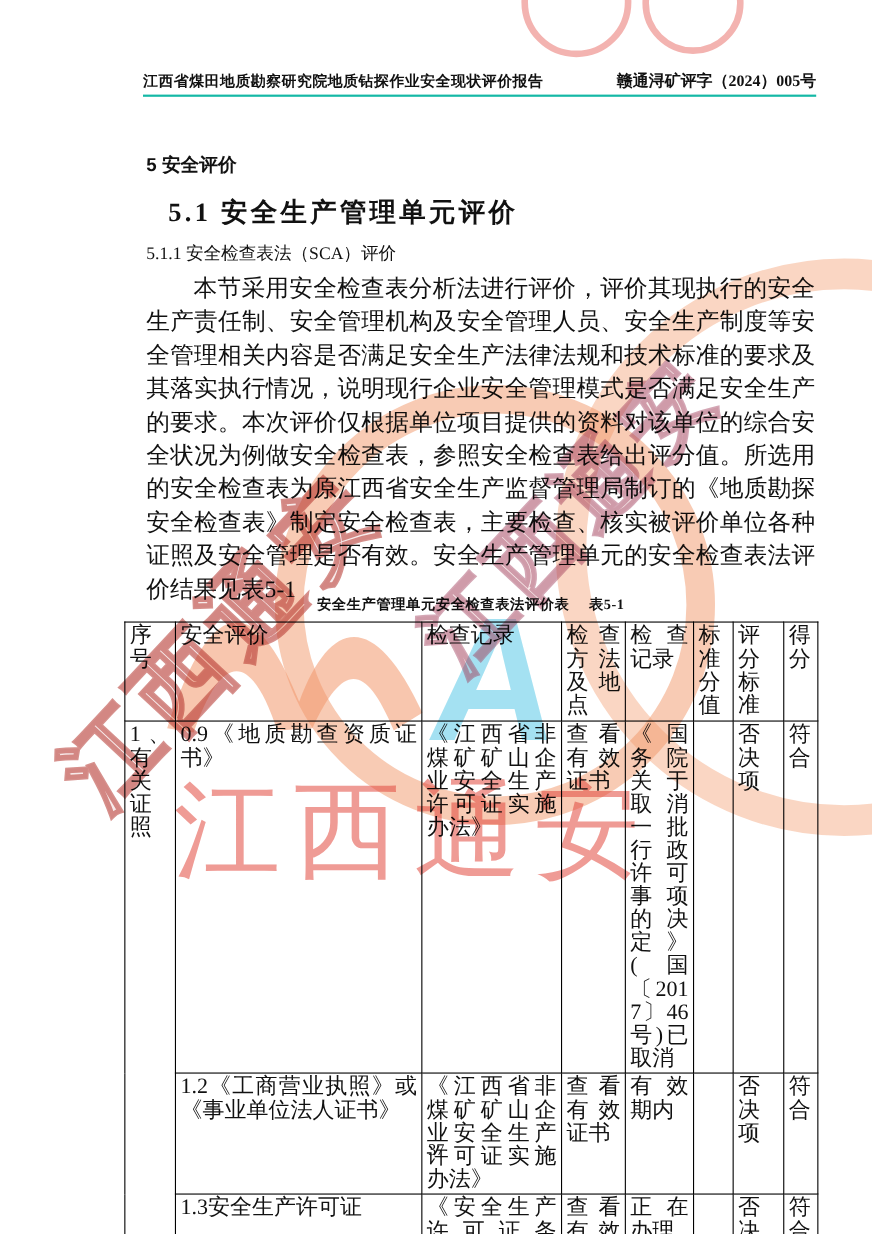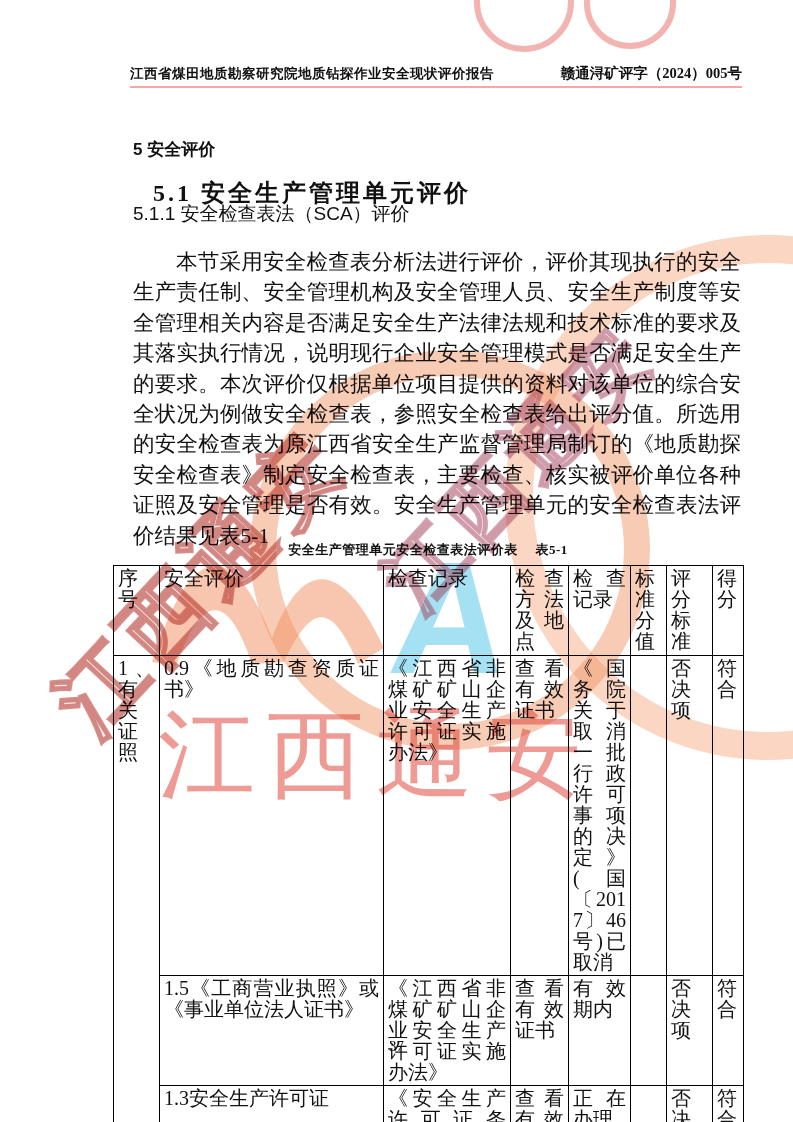--- a/index.html
+++ b/index.html
@@ -4,31 +4,31 @@
 <style>
   html,body{margin:0;padding:0;background:#888;}
   .page{
     position:relative;width:793px;height:1122px;margin:0 auto;
     background:#ffffff;overflow:hidden;
     font-family:"Liberation Serif","DejaVu Serif",serif;color:#111;
   }
   
   .runhead{
     position:absolute;left:130px;top:60px;width:612px;height:28px;
-    border-bottom:2px solid #fca5a5;display:flex;justify-content:space-between;align-items:flex-end;
+    border-bottom:2px solid #14b8a6;display:flex;justify-content:space-between;align-items:flex-end;
     padding-bottom:3px;box-sizing:border-box;
   }
   .runhead .left{font-size:13.5px;font-weight:bold;letter-spacing:.5px;}
   .runhead .right{font-size:14.5px;font-weight:bold;padding-left:16px;}
   
   .h1{position:absolute;left:133px;top:138px;font-family:"Liberation Sans","DejaVu Sans",sans-serif;
       font-size:17px;font-weight:bold;}
   .h2{position:absolute;left:133px;top:177px;font-size:24px;font-weight:bold;letter-spacing:3px;margin-left:20px;}
-  .h3{position:absolute;left:133px;top:201px;font-family:Liberation Sans, sans-serif;
-      font-size:19px;font-weight:500;}
+  .h3{position:absolute;left:133px;top:220px;font-family:Liberation Serif, serif;
+      font-size:16px;font-weight:500;}
   
   .para{
     position:absolute;left:133px;top:247px;width:608px;
     font-size:21.5px;line-height:30.4px;text-align:justify;text-indent:2em;
   }
   
   .tbl-title{
     position:absolute;left:113px;top:541px;width:630px;text-align:center;
     font-size:13px;font-weight:bold;letter-spacing:.5px;
   }
@@ -138,21 +138,21 @@
         <td rowspan="3">1、有关证照</td>
         <td>0.9《地质勘查资质证书》</td>
         <td>《江西省非煤矿矿山企业安全生产许可证实施办法》</td>
         <td>查看有效证书</td>
         <td>《国务院关于取消一批行政许可事项的决定》(国〔2017〕46号)已取消</td>
         <td></td>
         <td>否决项</td>
         <td>符合</td>
       </tr>
       <tr class="r2">
-        <td>1.5《工商营业执照》或《事业单位法人证书》</td>
+        <td>1.2《工商营业执照》或《事业单位法人证书》</td>
         <td>《江西省非煤矿矿山企业安全生产许可证实施办法》</td>
         <td>查看有效证书</td>
         <td>有效期内</td>
         <td></td>
         <td>否决项</td>
         <td>符合</td>
       </tr>
       <tr class="r3">
         <td>1.3安全生产许可证</td>
         <td>《安全生产许可证条例》第二条</td>

